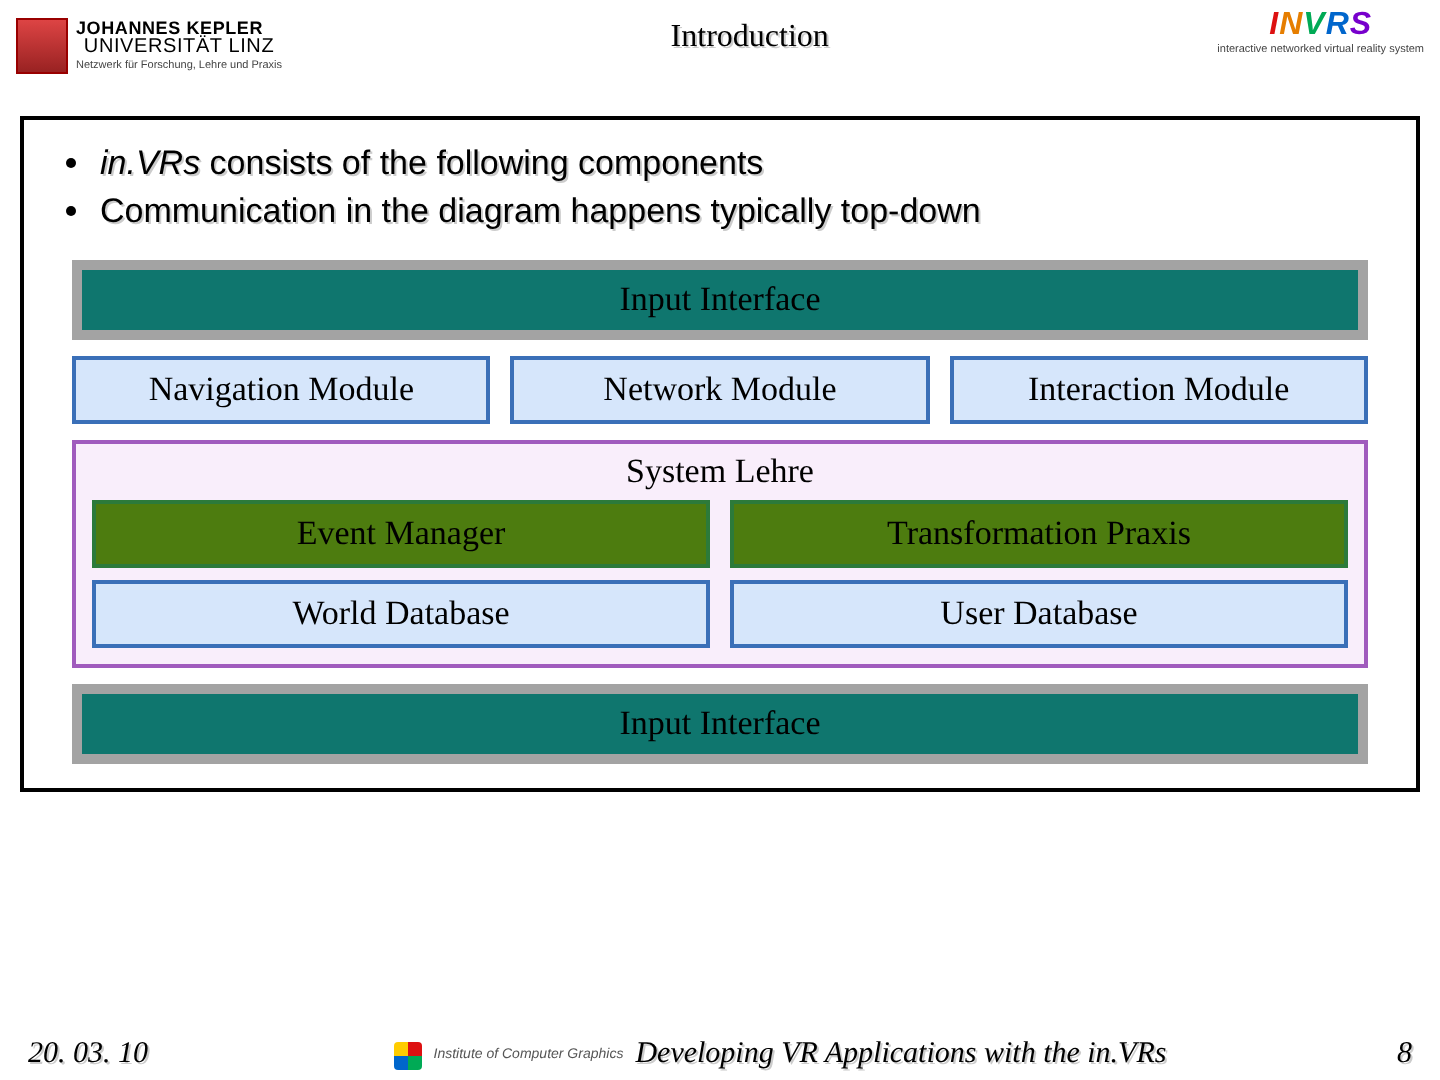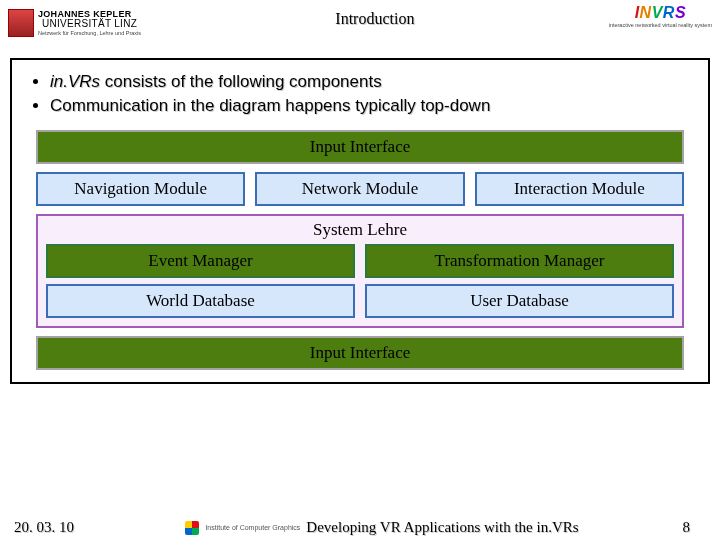--- a/index.html
+++ b/index.html
@@ -59,35 +59,36 @@
   .dbox {
     font-family: "Times New Roman", Times, serif;
     font-size: 17px;
     text-align: center;
     padding: 5px 0;
     margin-bottom: 8px;
   }
   .full { width: 100%; }
   .row { display: flex; gap: 10px; }
   .row > div, .row2 > div { flex: 1; }
-  .yellow { background: #4d7c0f; border: 2px solid #a3a3a3; }
+  .yellow { background: #0f766e; border: 5px solid #a3a3a3; }
   .blue   { background: #d6e6fb; border: 2px solid #3a6fb8; }
   .green  { background: #4d7c0f; border: 2px solid #2c7a3a; }
   .core-wrap { background: #f9eefb; border: 2px solid #a05bbd; padding: 4px 8px 8px 8px; margin-bottom: 8px; }
   .core-label { font-family: "Times New Roman", Times, serif; font-size: 17px; text-align: center; margin-bottom: 4px; }
   .row2 { display: flex; gap: 10px; margin-bottom: 6px; }
   .row2:last-child { margin-bottom: 0; }
   .footer {
     position: absolute;
-    bottom: 4px; left: 0; right: 16px;
+    bottom: 4px; left: 0; right: 0;
     display: flex; align-items: flex-end;
     padding: 0 14px;
     font-family: "Times New Roman", Times, serif;
     font-size: 15px;
     text-shadow: 1px 1px 0 #ccc;
+    font-style: italic;
   }
   .footer .date { width: 90px; }
   .footer .mid { flex: 1; display: flex; align-items: center; justify-content: center; gap: 6px; }
   .footer .page { width: 30px; text-align: right; }
   .icg-logo {
     width: 14px; height: 14px; display: inline-block;
     background: conic-gradient(#d11 0 90deg,#0a5 90deg 180deg,#06c 180deg 270deg,#fc0 270deg 360deg);
     border-radius: 2px;
   }
   .icg-text { font-size: 7px; color: #555; line-height: 1; text-shadow: none; font-family: Arial, sans-serif; }
@@ -129,21 +130,21 @@
     <div class="dbox yellow full">Input Interface</div>
     <div class="row">
       <div class="dbox blue">Navigation Module</div>
       <div class="dbox blue">Network Module</div>
       <div class="dbox blue">Interaction Module</div>
     </div>
     <div class="core-wrap">
       <div class="core-label">System Lehre</div>
       <div class="row2">
         <div class="dbox green" style="margin-bottom:0">Event Manager</div>
-        <div class="dbox green" style="margin-bottom:0">Transformation Manager</div>
+        <div class="dbox green" style="margin-bottom:0">Transformation Praxis</div>
       </div>
       <div class="row2">
         <div class="dbox blue" style="margin-bottom:0">World Database</div>
         <div class="dbox blue" style="margin-bottom:0">User Database</div>
       </div>
     </div>
     <div class="dbox yellow full" style="margin-bottom:12px">Input Interface</div>
   </div>
 </div>
 

